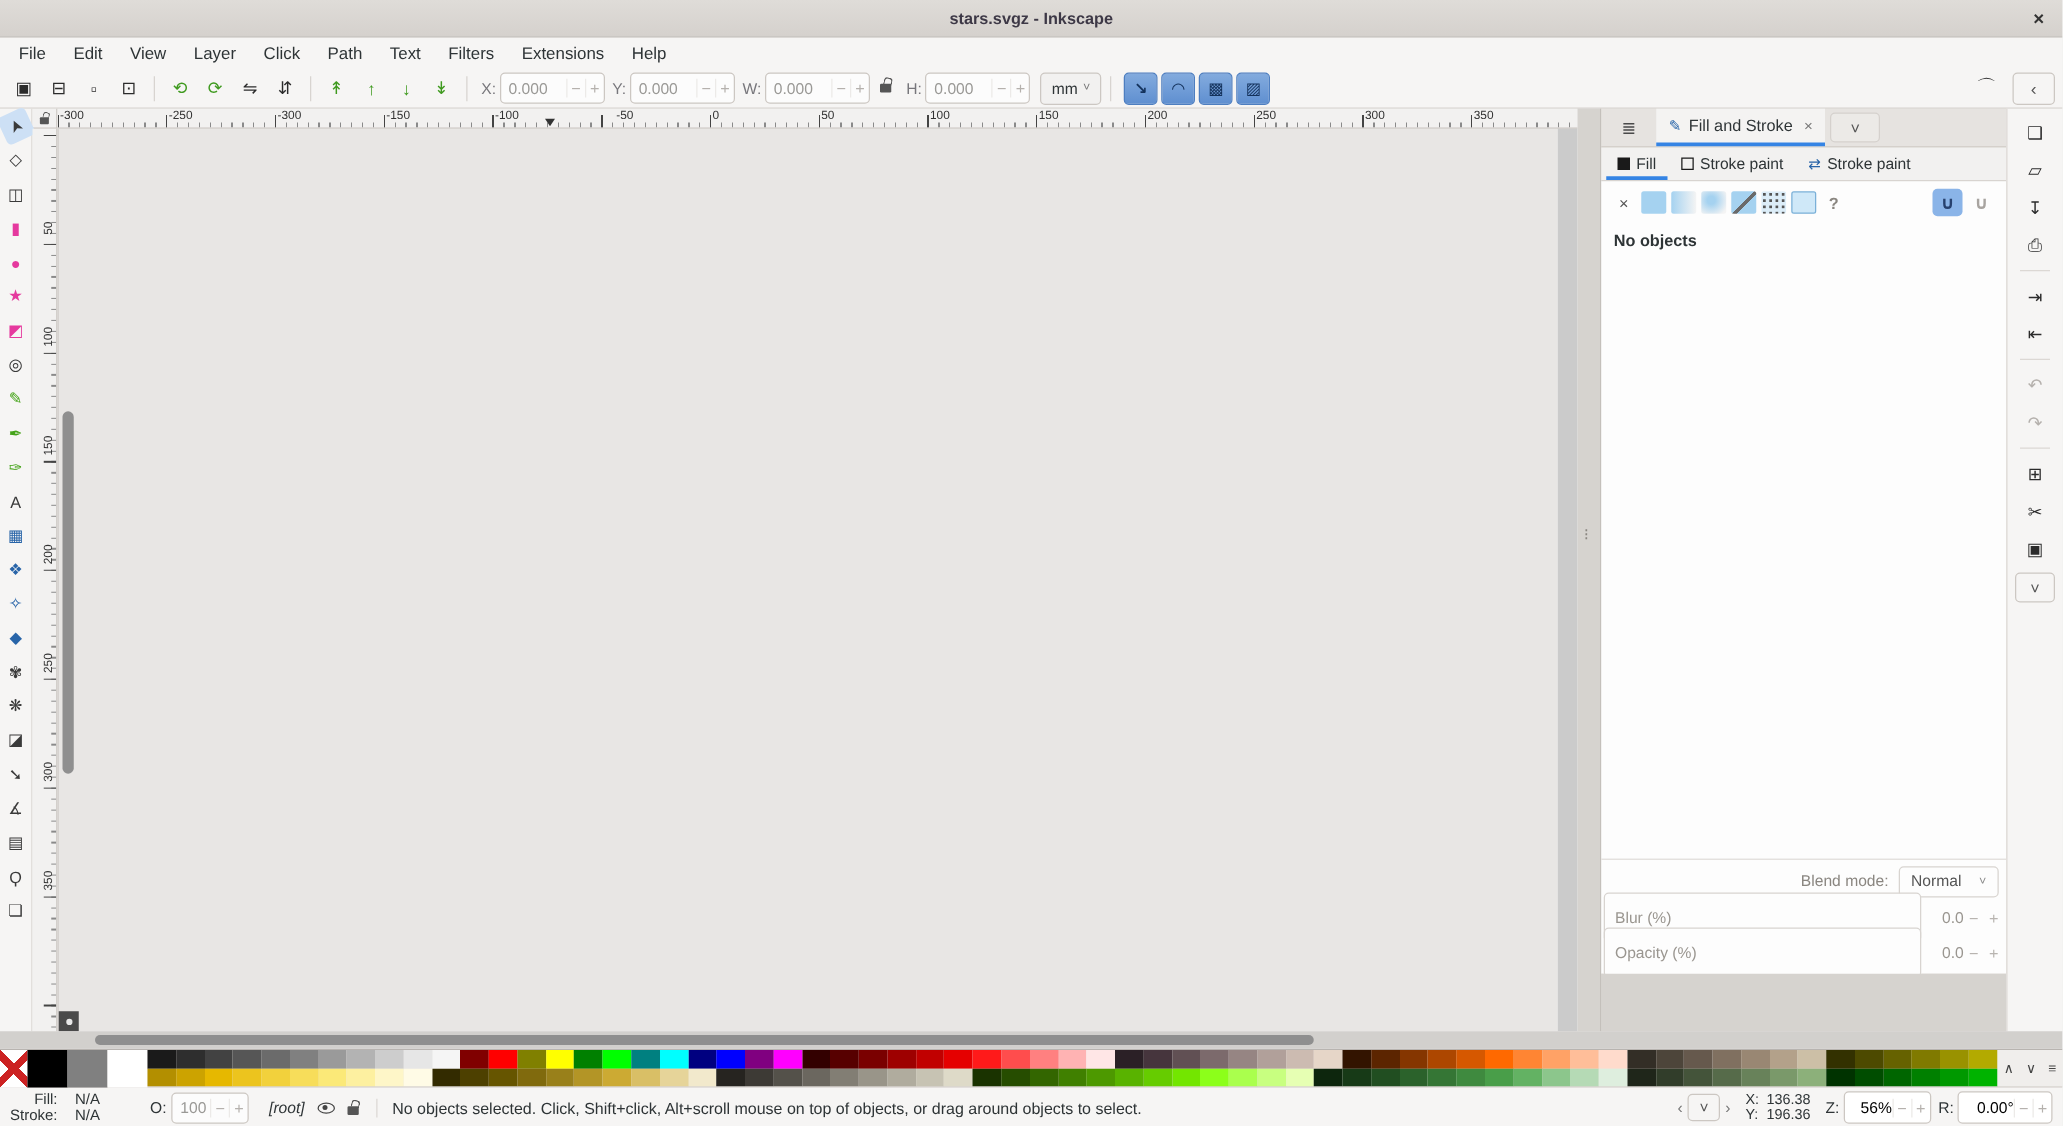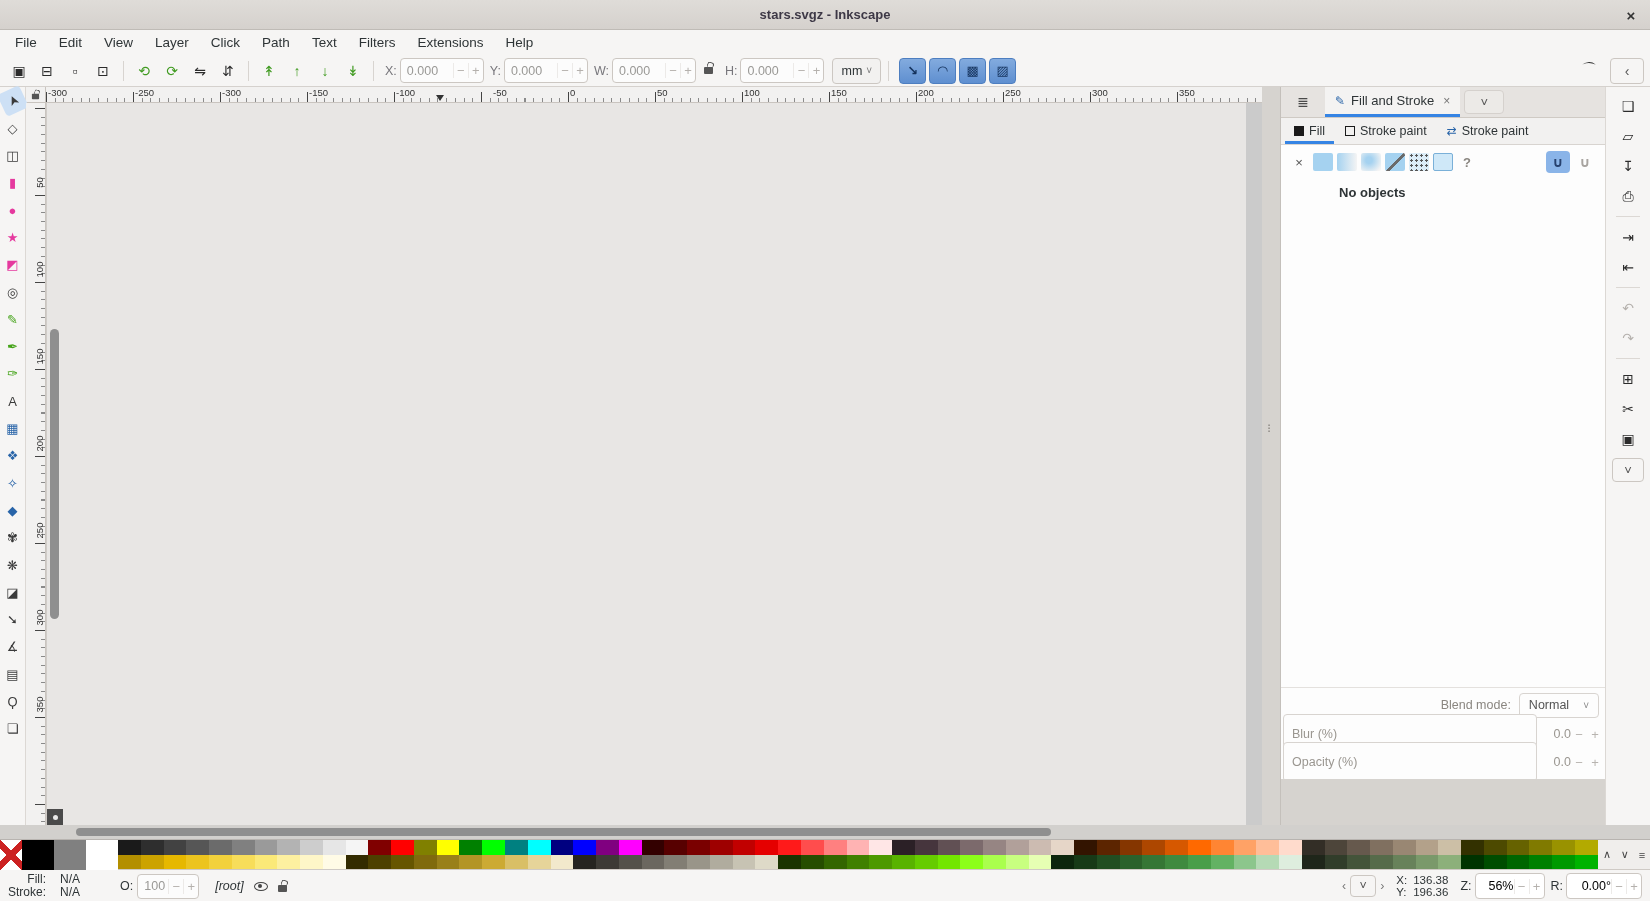--- a/index.html
+++ b/index.html
@@ -102,21 +102,21 @@
   .ft-lin  { background:linear-gradient(90deg,#a5d2f0,#f4f4f4); }
   .ft-rad  { background:radial-gradient(circle at 40% 40%,#a5d2f0 20%,#f4f4f4 85%); }
   .ft-pat  { background:linear-gradient(135deg,#a5d2f0 48%,#6a6a6a 48% 58%,#a5d2f0 58%); }
   .ft-mesh { background:radial-gradient(circle,#555 1.2px,transparent 1.3px) 0 0/5px 5px, #dcedf8; }
   .ft-sw   { background:#cfe8f8; border:1.5px solid #7ab0d8; }
   .ft-unk  { color:#8a8680; font-weight:bold; }
   .frgroup { margin-left:auto; display:flex; gap:3px; }
   .frbtn { width:24px; height:22px; border-radius:4px; display:flex; align-items:center; justify-content:center;
     font-size:14px; font-weight:bold; color:#a8a4a0; }
   .frbtn.active { background:#8ab4e8; color:#27416e; }
-  .noobjects { font-weight:bold; font-size:13px; color:#2e3436; padding:8px 10px;margin-left:48px; }
+  .noobjects { font-weight:bold; font-size:13px; color:#2e3436; padding:8px 10px; }
   .pbottom { background:#fdfdfd; border-top:1px solid #e4e1de; padding:3px 2px 4px 2px; }
   .blendrow { display:flex; align-items:center; justify-content:flex-end; gap:8px; height:28px; padding-right:4px; }
   .blendrow .blab { color:#8a8680; font-size:12.5px; }
   .blendsel { display:flex; align-items:center; gap:14px; border:1px solid #d8d4d0; border-radius:4px;
     height:25px; padding:0 9px; font-size:12.5px; color:#555; background:#fdfdfd; }
   .sliderrow { display:flex; align-items:center; height:26px; margin-top:2px; }
   .sliderbox { flex:1; border:1px solid #d8d4d0; border-radius:4px; height:40px; display:flex; align-items:center;
     padding-left:8px; color:#9a9690; font-size:12.5px; background:#fdfdfd; }
   .sliderval { width:34px; text-align:right; color:#9a9690; font-size:12.5px; }
   .sliderrow .mini { width:16px; text-align:center; color:#b8b4b0; font-size:13px; }
@@ -844,20 +844,21 @@
       <span class="val">100</span>
       <span class="mini">−</span>
       <span class="mini">+</span>
     </span>
   </span>
   <span class="layerarea">
     <span class="layername">[root]</span>
     <span class="eyeicon"></span>
     <span class="lockicon open"></span>
   </span>
+  <span class="statusmsg">No objects selected. Click, Shift+click, Alt+scroll mouse on top of objects, or drag around objects to select.</span>
   <span class="sright">
     <span class="layernav">
       <span>‹</span>
       <span class="box">˅</span>
       <span>›</span>
     </span>
     <span class="coords">
       <span class="k">X:</span>
       <span class="v">136.38</span>
       <span class="k">Y:</span>

